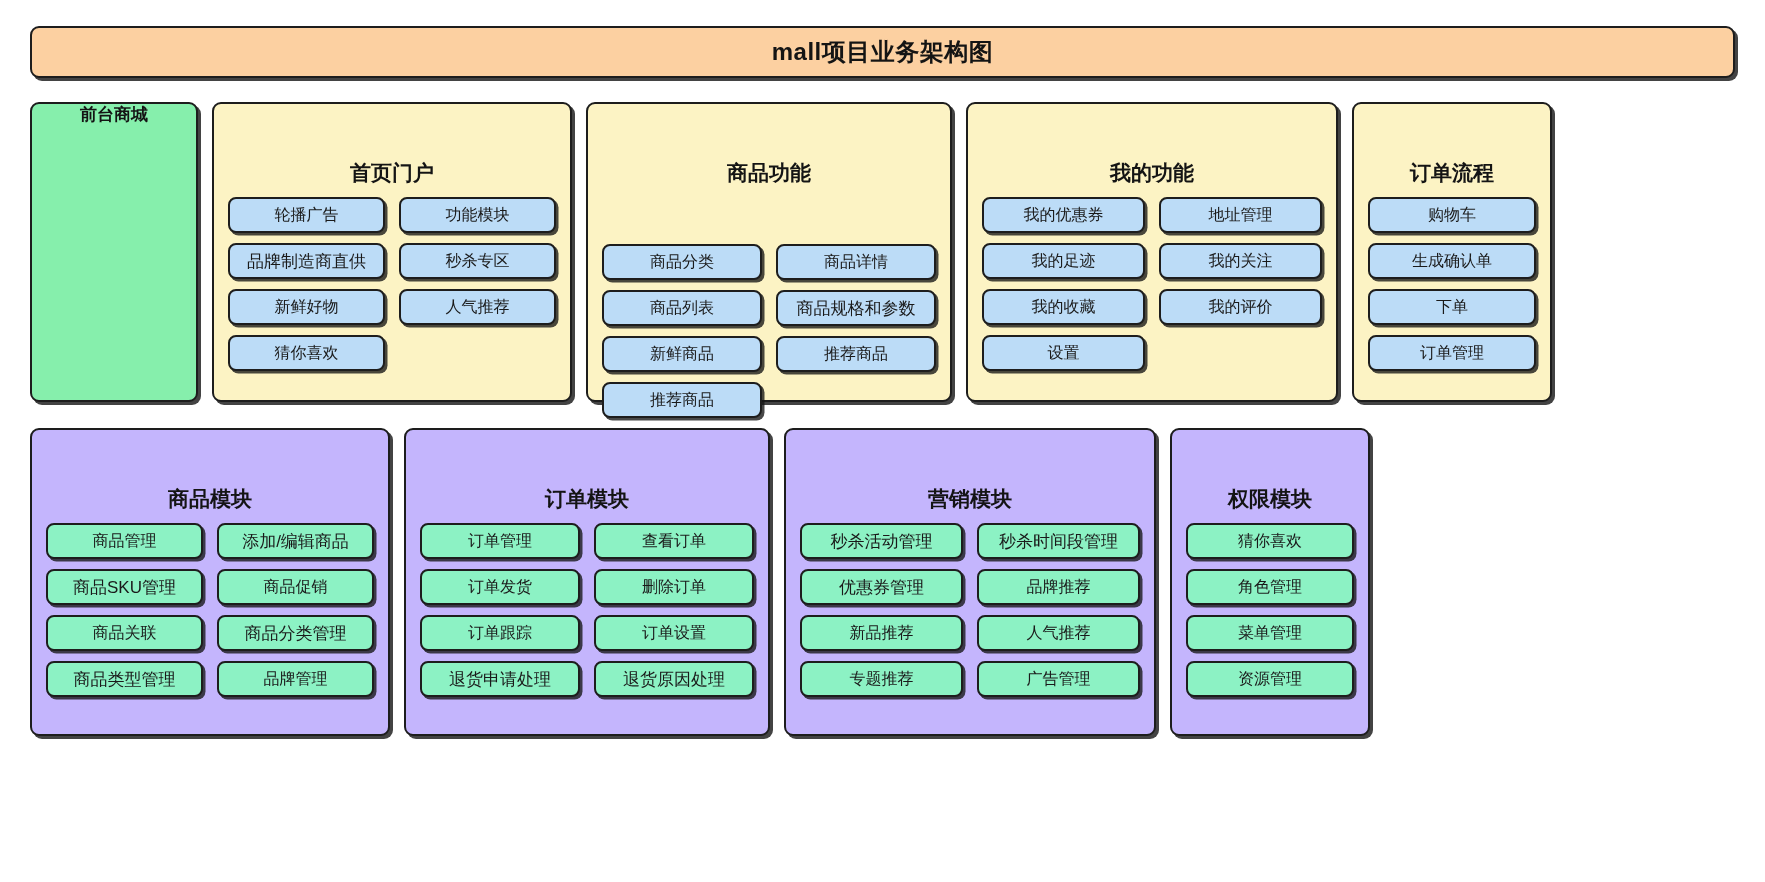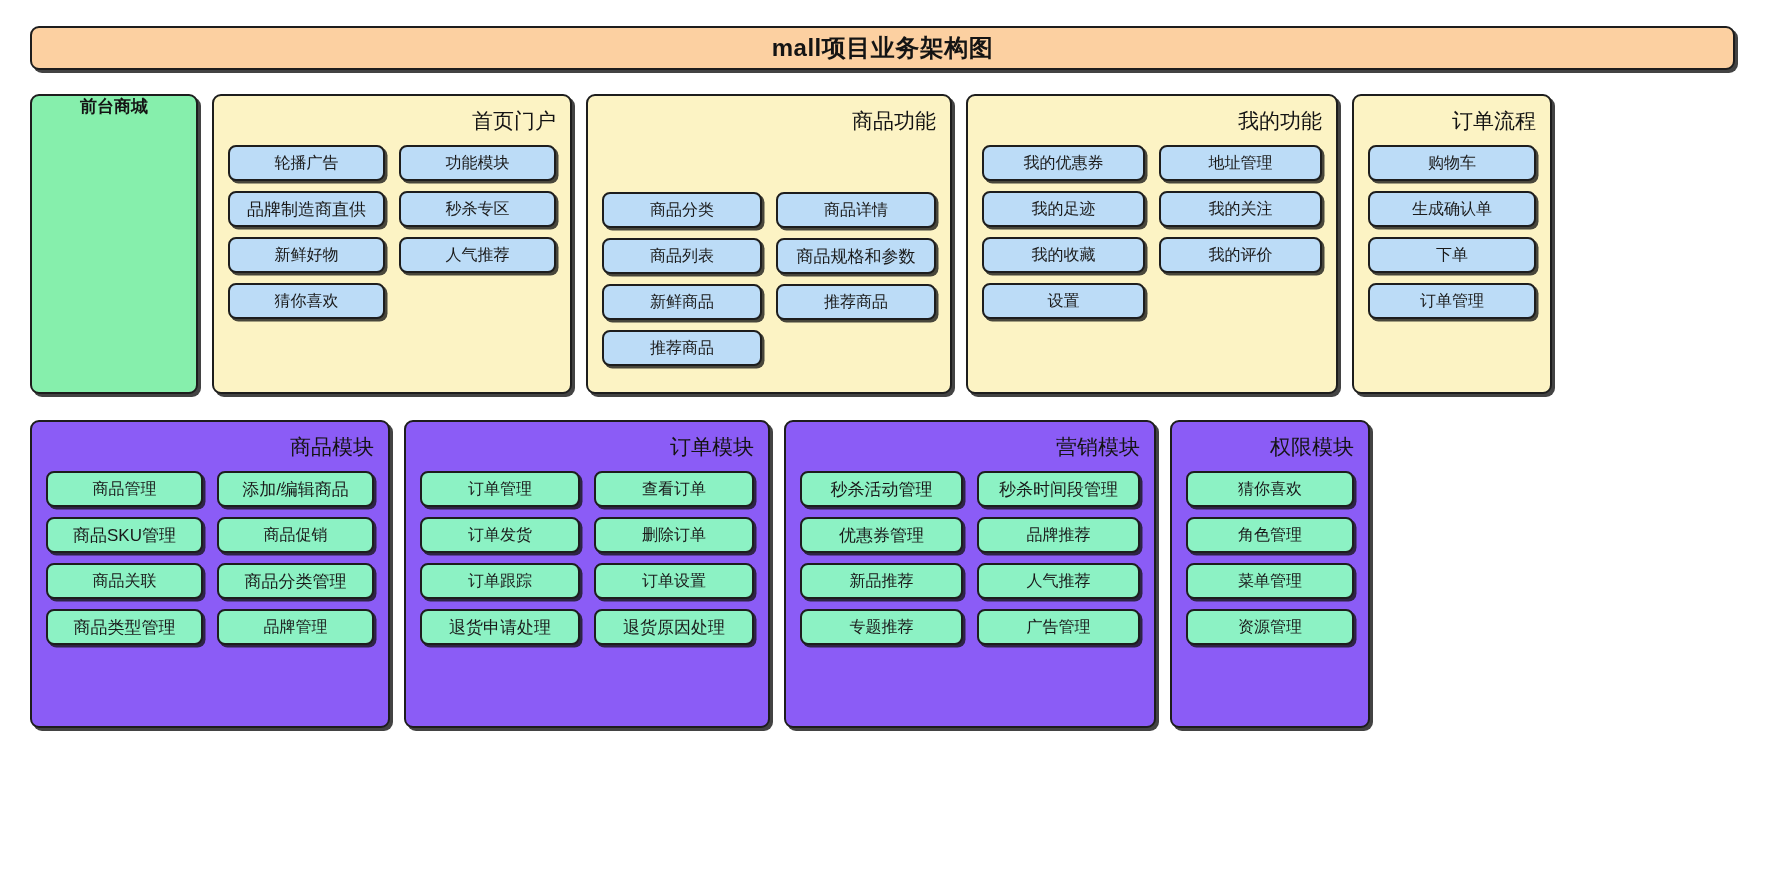--- a/index.html
+++ b/index.html
@@ -26,21 +26,21 @@
   .shadowbox {
     border: 2.5px solid #1d1d1d;
     border-radius: 9px;
     box-shadow: 3px 3px 0 rgba(20,20,20,0.80);
     box-sizing: border-box;
   }
 
   
   .title-banner {
     background: #fcd0a1;
-    height: 44px;
+    height: 52px;
     display: flex;
     align-items: center;
     justify-content: center;
     margin-bottom: 24px;
   }
   .title-banner .title-text {
     font-size: 24px;
     font-weight: bold;
     letter-spacing: 0.5px;
     color: #141414;
@@ -71,29 +71,30 @@
     line-height: 1.3;
   }
 
   
   .group {
     display: flex;
     flex-direction: column;
     padding: 13px 14px 12px 14px;
   }
   .group.front { background: #fcf3c4; }
-  .group.back  { background: #8b5cf6; }
+  .group.back  { background: #c4b5fd; }
 
   .group-title {
-    text-align: right;
+    text-align: center;
     font-size: 21px;
-    font-weight: normal;
+    font-weight: bold;
     color: #141414;
     margin-bottom: 13px;
     line-height: 1.1;
+    margin-top: 44px;
   }
 
   .items {
     display: grid;
     gap: 10px 14px;
     align-content: start;
     flex: 1 1 auto;
   }
   .items.cols2 { grid-template-columns: 1fr 1fr; }
   .items.cols1 { grid-template-columns: 1fr; text-align: right; }

